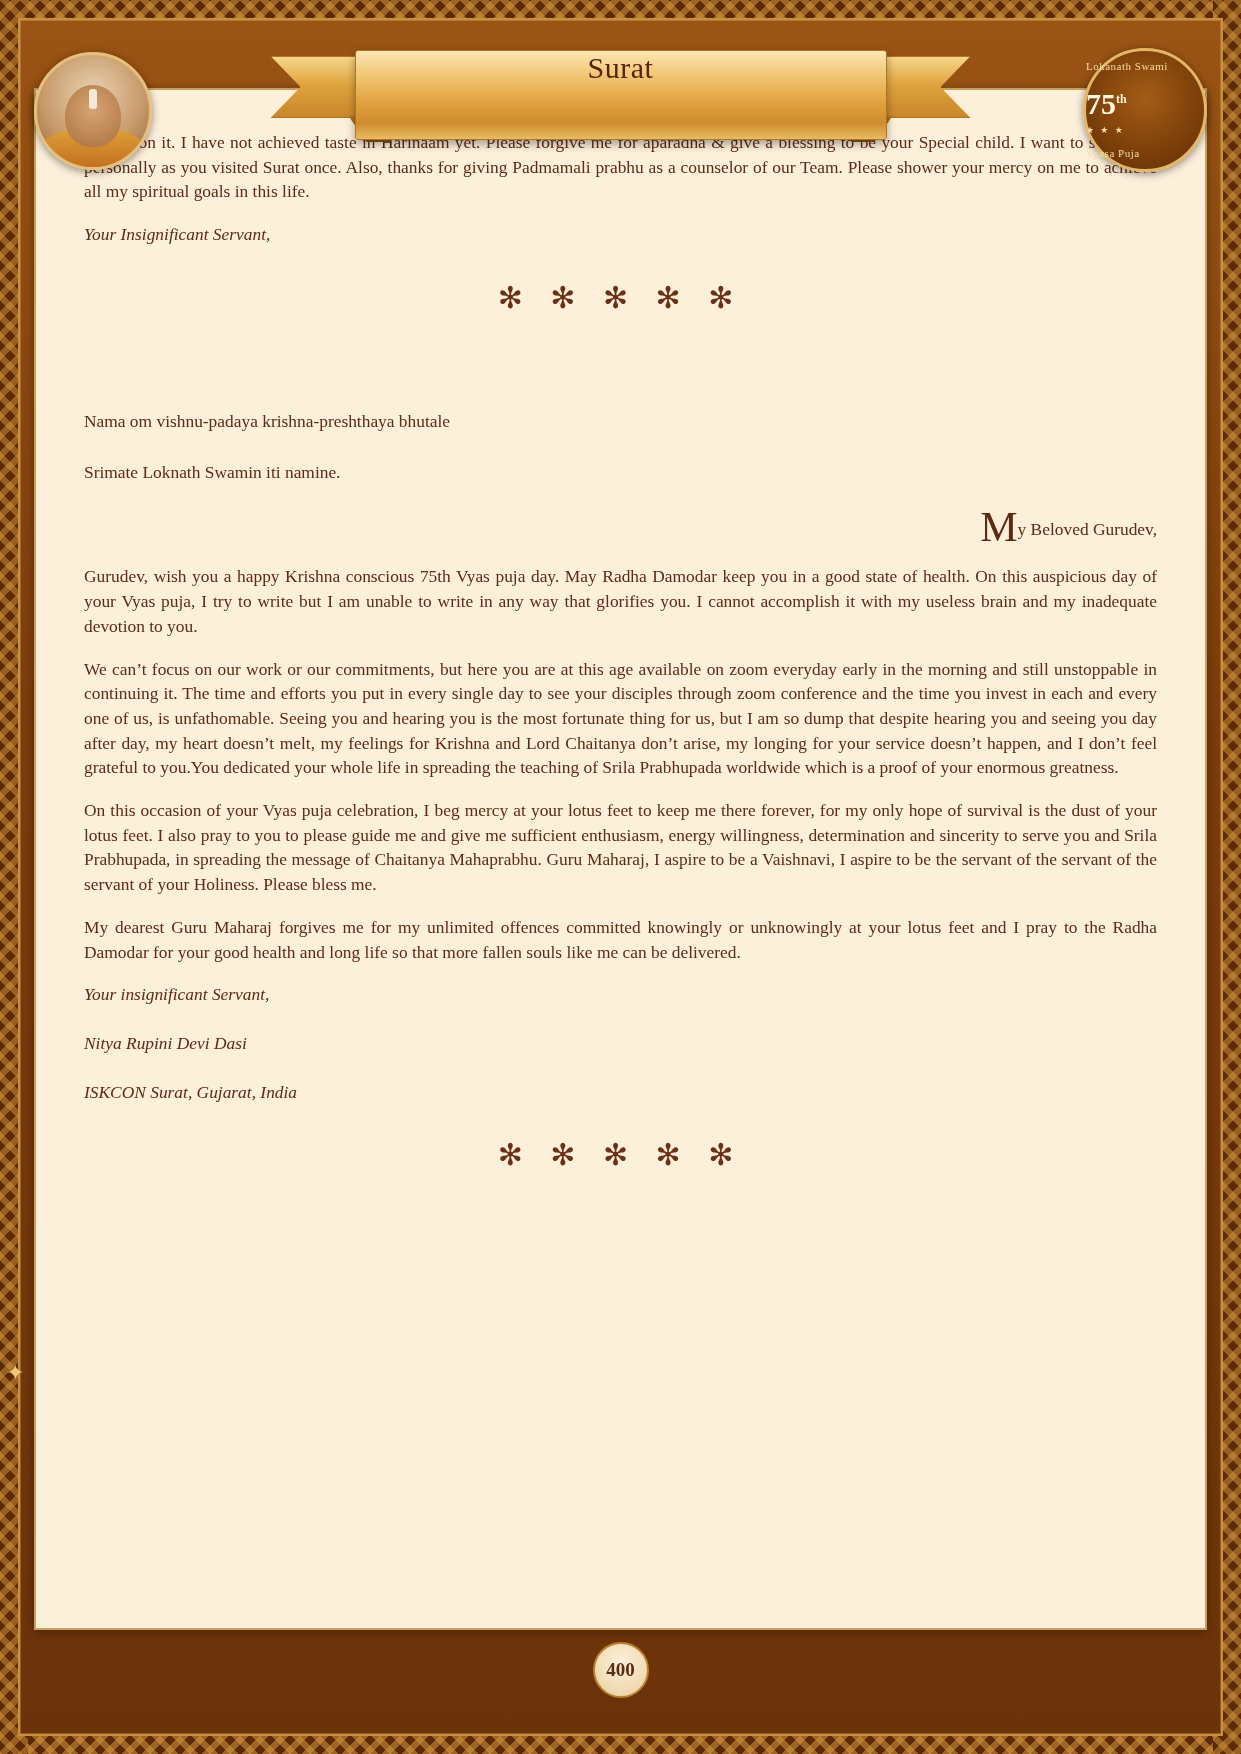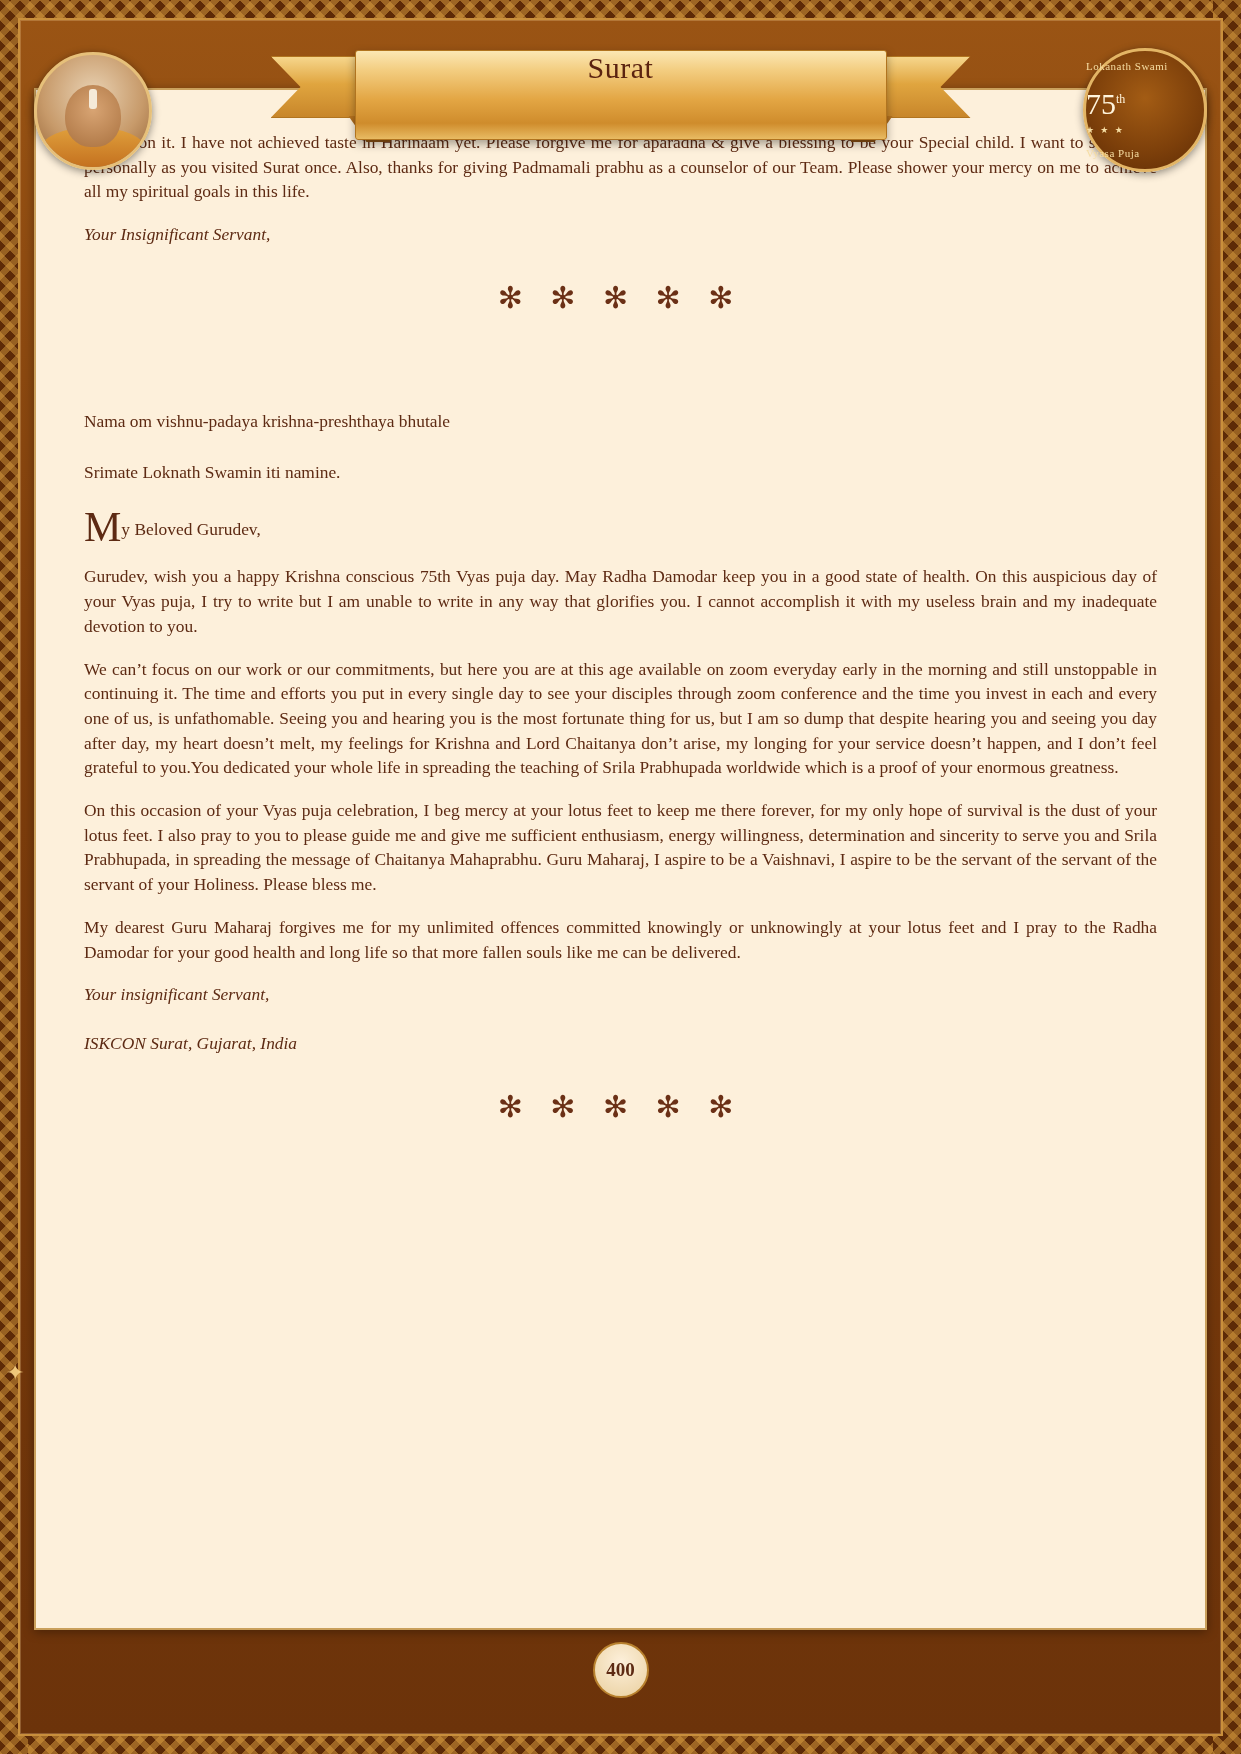--- a/index.html
+++ b/index.html
@@ -97,21 +97,21 @@
     letter-spacing: 10px;
     font-size: 30px;
     color: #6b3016;
     margin: 30px 0 44px 0;
   }
   .stars.bottom { margin: 30px 0 10px 0; }
   .gap { height: 46px; }
 
   .dropcap-para {
     margin: 0 0 20px 0;
-    text-align: left;
+    text-align: right;
     font-size: 17.4px;
   }
   .dropcap {
     font-size: 42px;
     line-height: 0.8;
     vertical-align: -6px;
     color: #5d2a13;
     font-family: "Liberation Serif", serif;
   }
 
@@ -233,21 +233,21 @@
   .seal .top-text {
     position: absolute;
     top: 9px; left: 0; right: 0;
     font-size: 11px;
     letter-spacing: .5px;
   }
   .seal .num {
     position: absolute;
     top: 36px; left: 0; right: 8px;
     font-size: 30px;
-    font-weight: normal;
+    font-weight: bold;
     color: #fff4dc;
   }
   .seal .num sup { font-size: 12px; }
   .seal .stars-row {
     position: absolute;
     top: 74px; left: 0; right: 0;
     font-size: 9px;
     letter-spacing: 2px;
   }
   .seal .bot-text {
@@ -335,20 +335,21 @@
       <p class="invocation">Srimate Loknath Swamin iti namine.</p>
 
       <p class="dropcap-para"><span class="dropcap">M</span><span>y Beloved Gurudev,</span></p>
 
       <p class="para">Gurudev, wish you a happy Krishna conscious 75th Vyas puja day. May Radha Damodar keep you in a good state of health. On this auspicious day of your Vyas puja, I try to write but I am unable to write in any way that glorifies you. I cannot accomplish it with my useless brain and my inadequate devotion to you.</p>
       <p class="para">We can’t focus on our work or our commitments, but here you are at this age available on zoom everyday early in the morning and still unstoppable in continuing it. The time and efforts you put in every single day to see your disciples through zoom conference and the time you invest in each and every one of us, is unfathomable. Seeing you and hearing you is the most fortunate thing for us, but I am so dump that despite hearing you and seeing you day after day, my heart doesn’t melt, my feelings for Krishna and Lord Chaitanya don’t arise, my longing for your service doesn’t happen, and I don’t feel grateful to you.You dedicated your whole life in spreading the teaching of Srila Prabhupada worldwide which is a proof of your enormous greatness.</p>
       <p class="para">On this occasion of your Vyas puja celebration, I beg mercy at your lotus feet to keep me there forever, for my only hope of survival is the dust of your lotus feet. I also pray to you to please guide me and give me sufficient enthusiasm, energy willingness, determination and sincerity to serve you and Srila Prabhupada, in spreading the message of Chaitanya Mahaprabhu. Guru Maharaj, I aspire to be a Vaishnavi, I aspire to be the servant of the servant of the servant of your Holiness. Please bless me.</p>
       <p class="para">My dearest Guru Maharaj forgives me for my unlimited offences committed knowingly or unknowingly at your lotus feet and I pray to the Radha Damodar for your good health and long life so that more fallen souls like me can be delivered.</p>
 
       <p class="tight">Your insignificant Servant,</p>
+      <p class="tight">Nitya Rupini Devi Dasi</p>
       <p class="tight">ISKCON Surat, Gujarat, India</p>
 
       <div class="stars bottom">✻ ✻ ✻ ✻ ✻</div>
     </div>
   </div>
 
   <div class="page-number">400</div>
 </div>
 
 </body></html>

